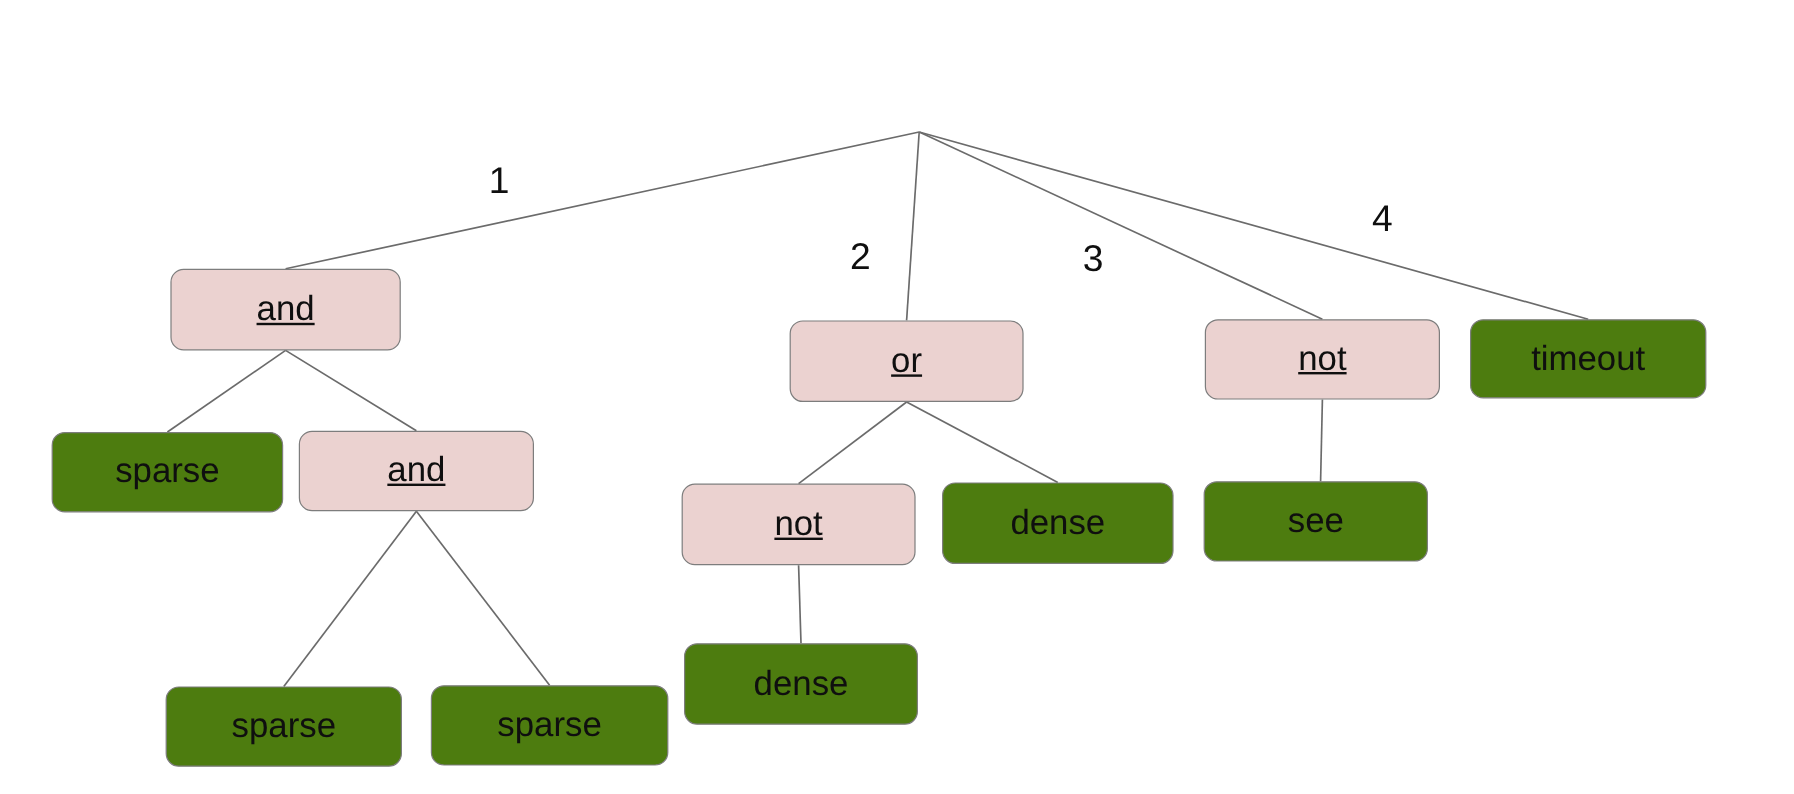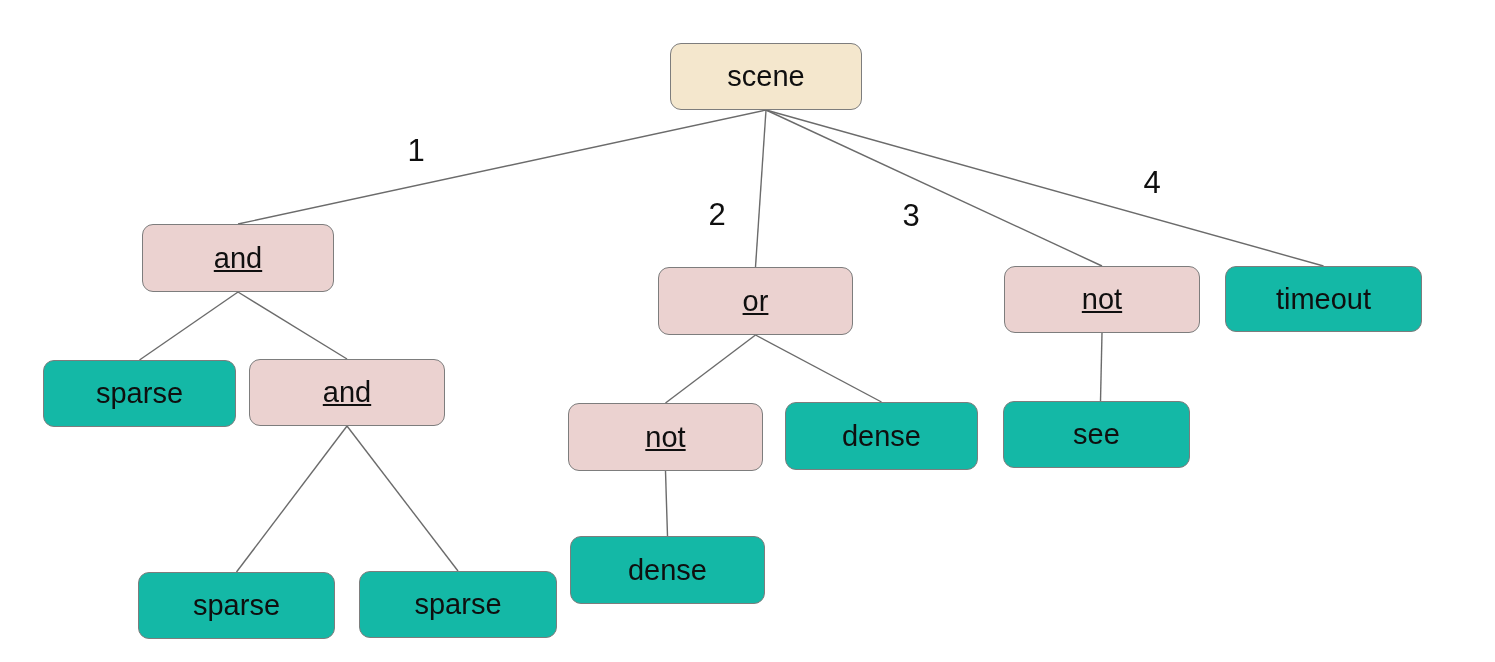--- a/index.html
+++ b/index.html
@@ -33,21 +33,21 @@
     justify-content: center;
     border: 1.6px solid #7d7d7d;
     border-radius: 11px;
     font-size: 29px;
     line-height: 1;
     color: #0f0f0f;
     white-space: nowrap;
   }
   .node.root     { background: #f4e7cd; }
   .node.operator { background: #ebd2d0; text-decoration: underline; }
-  .node.leaf     { background: #14b8a6; }
+  .node.leaf     { background: #4d7c0f; }
   .edge-label {
     position: absolute;
     transform: translate(-50%, -50%);
     font-size: 31px;
     line-height: 1;
     color: #0f0f0f;
   }
 </style>
 </head>
 <body>
@@ -61,21 +61,20 @@
       <line x1="238" y1="292" x2="139.5" y2="360" stroke="#6b6b6b" stroke-width="1.4"></line>
       <line x1="238" y1="292" x2="347" y2="359" stroke="#6b6b6b" stroke-width="1.4"></line>
       <line x1="347" y1="426" x2="236.5" y2="572" stroke="#6b6b6b" stroke-width="1.4"></line>
       <line x1="347" y1="426" x2="458" y2="571" stroke="#6b6b6b" stroke-width="1.4"></line>
       <line x1="755.5" y1="335" x2="665.5" y2="403" stroke="#6b6b6b" stroke-width="1.4"></line>
       <line x1="755.5" y1="335" x2="881.5" y2="402" stroke="#6b6b6b" stroke-width="1.4"></line>
       <line x1="665.5" y1="471" x2="667.5" y2="536" stroke="#6b6b6b" stroke-width="1.4"></line>
       <line x1="1102" y1="333" x2="1100.5" y2="401" stroke="#6b6b6b" stroke-width="1.4"></line>
     </svg>
 
-<div class="node root" style="left: 670px; top: 43px; width: 192px; height: 67px;">scene</div>
     <div class="node operator" style="left: 142px; top: 224px; width: 192px; height: 68px;">and</div>
     <div class="node operator" style="left: 658px; top: 267px; width: 195px; height: 68px;">or</div>
     <div class="node operator" style="left: 1004px; top: 266px; width: 196px; height: 67px;">not</div>
     <div class="node leaf" style="left: 1225px; top: 266px; width: 197px; height: 66px;">timeout</div>
     <div class="node leaf" style="left: 43px; top: 360px; width: 193px; height: 67px;">sparse</div>
     <div class="node operator" style="left: 249px; top: 359px; width: 196px; height: 67px;">and</div>
     <div class="node operator" style="left: 568px; top: 403px; width: 195px; height: 68px;">not</div>
     <div class="node leaf" style="left: 785px; top: 402px; width: 193px; height: 68px;">dense</div>
     <div class="node leaf" style="left: 1003px; top: 401px; width: 187px; height: 67px; text-align: center;">see</div>
     <div class="node leaf" style="left: 138px; top: 572px; width: 197px; height: 67px;">sparse</div>

